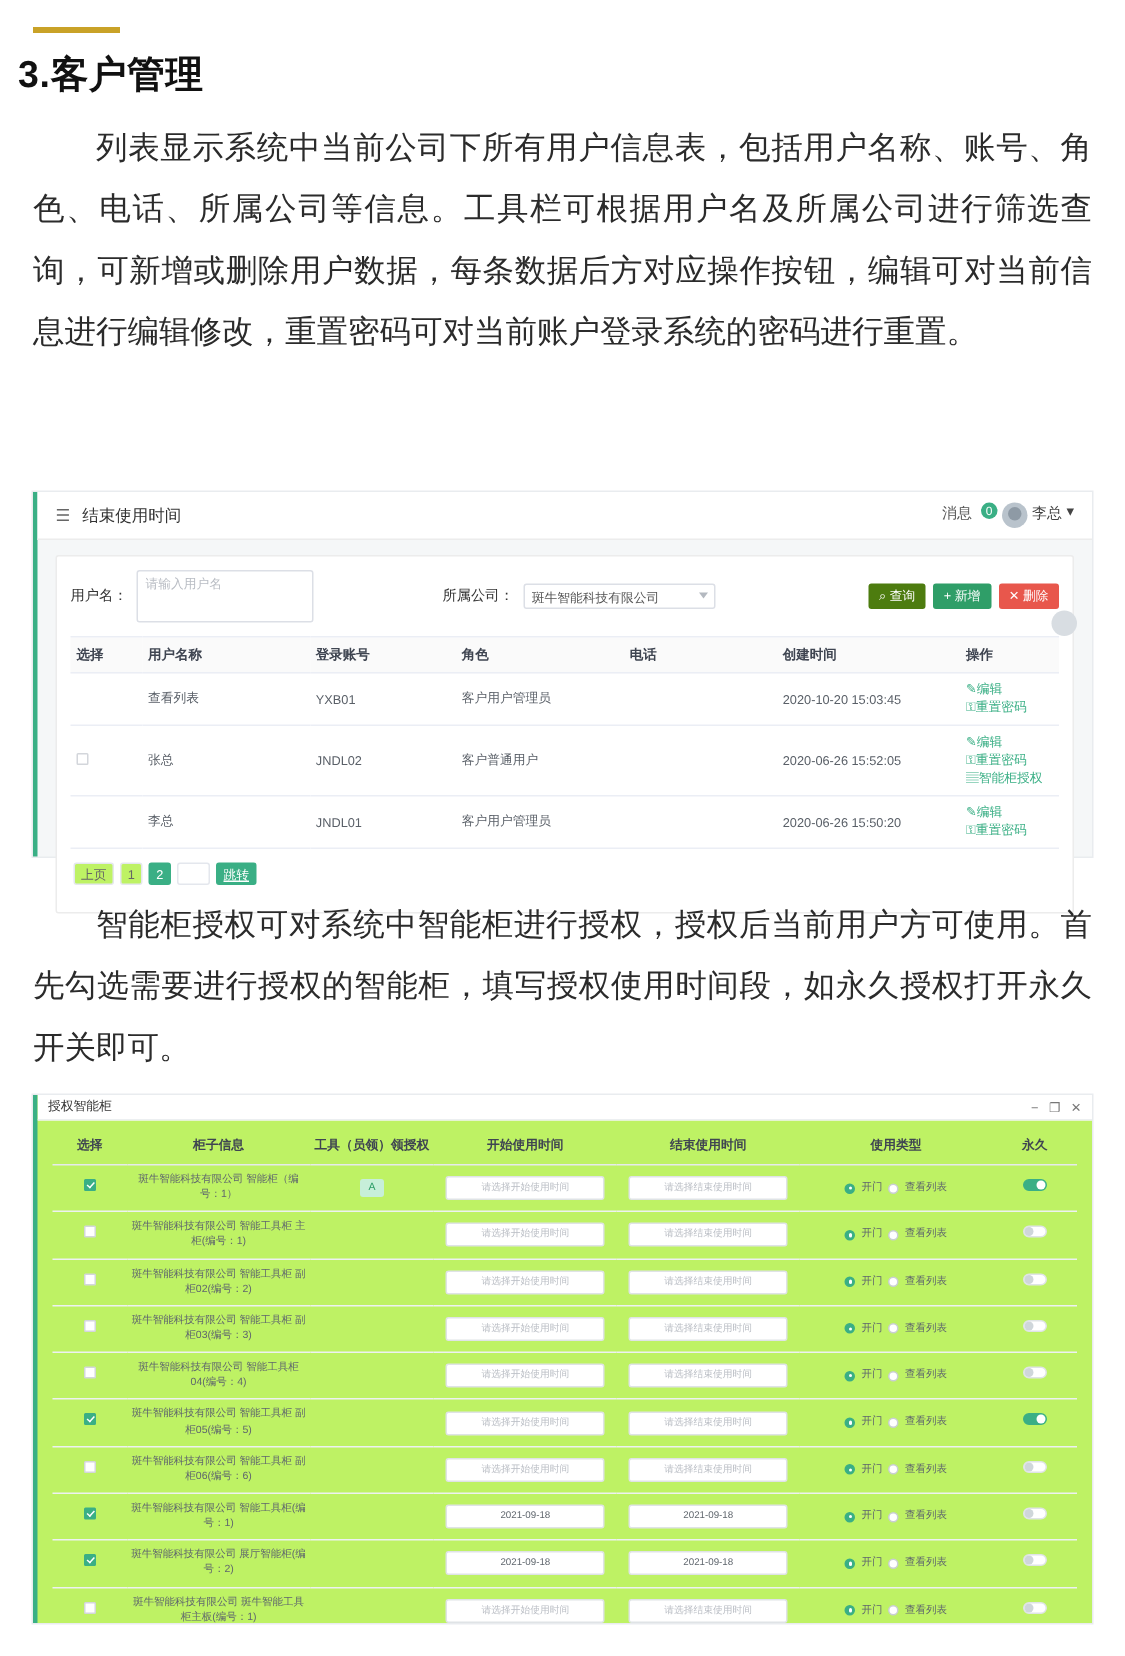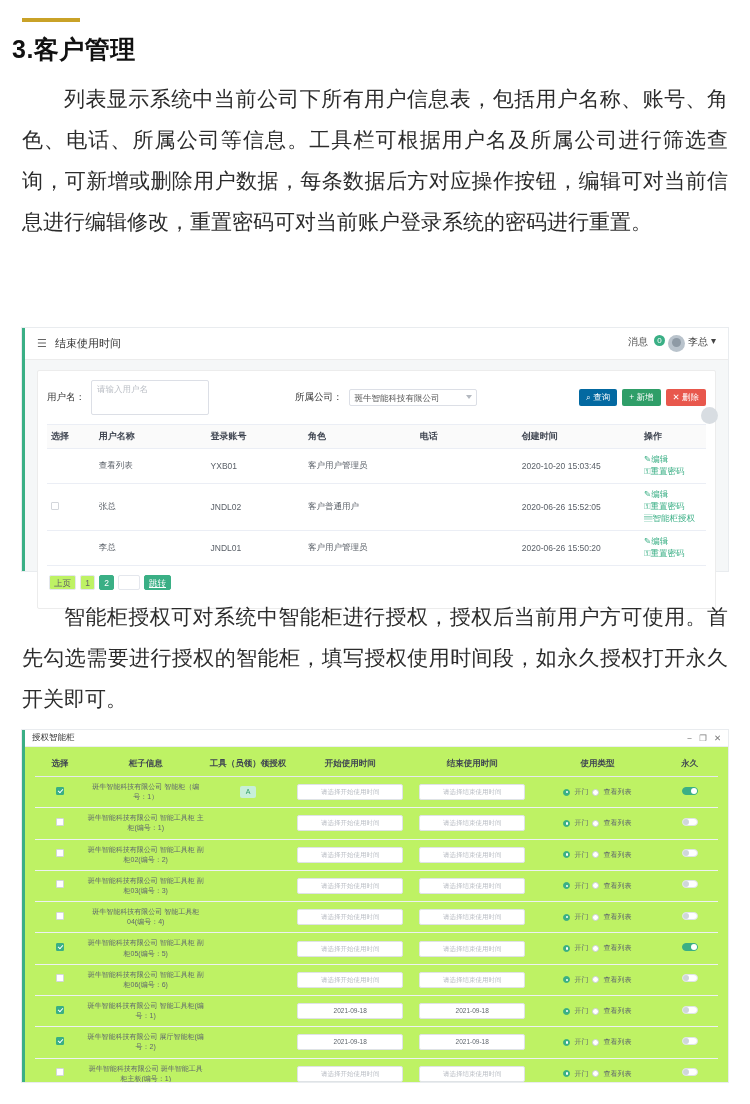--- a/index.html
+++ b/index.html
@@ -190,21 +190,21 @@
   }
   .btn {
     height: 17px;
     line-height: 17px;
     padding: 0 7px;
     border-radius: 2px;
     font-size: 8.5px;
     color: #fff;
     white-space: nowrap;
   }
-  .btn-green { background: #0369a1; }
+  .btn-green { background: #4d7c0f; }
   .btn-blue  { background: #2f9e68; }
   .btn-red   { background: #e8574c; }
 
   table.s1-table {
     width: 100%;
     border-collapse: collapse;
     font-size: 8.5px;
   }
   table.s1-table th {
     text-align: left;

